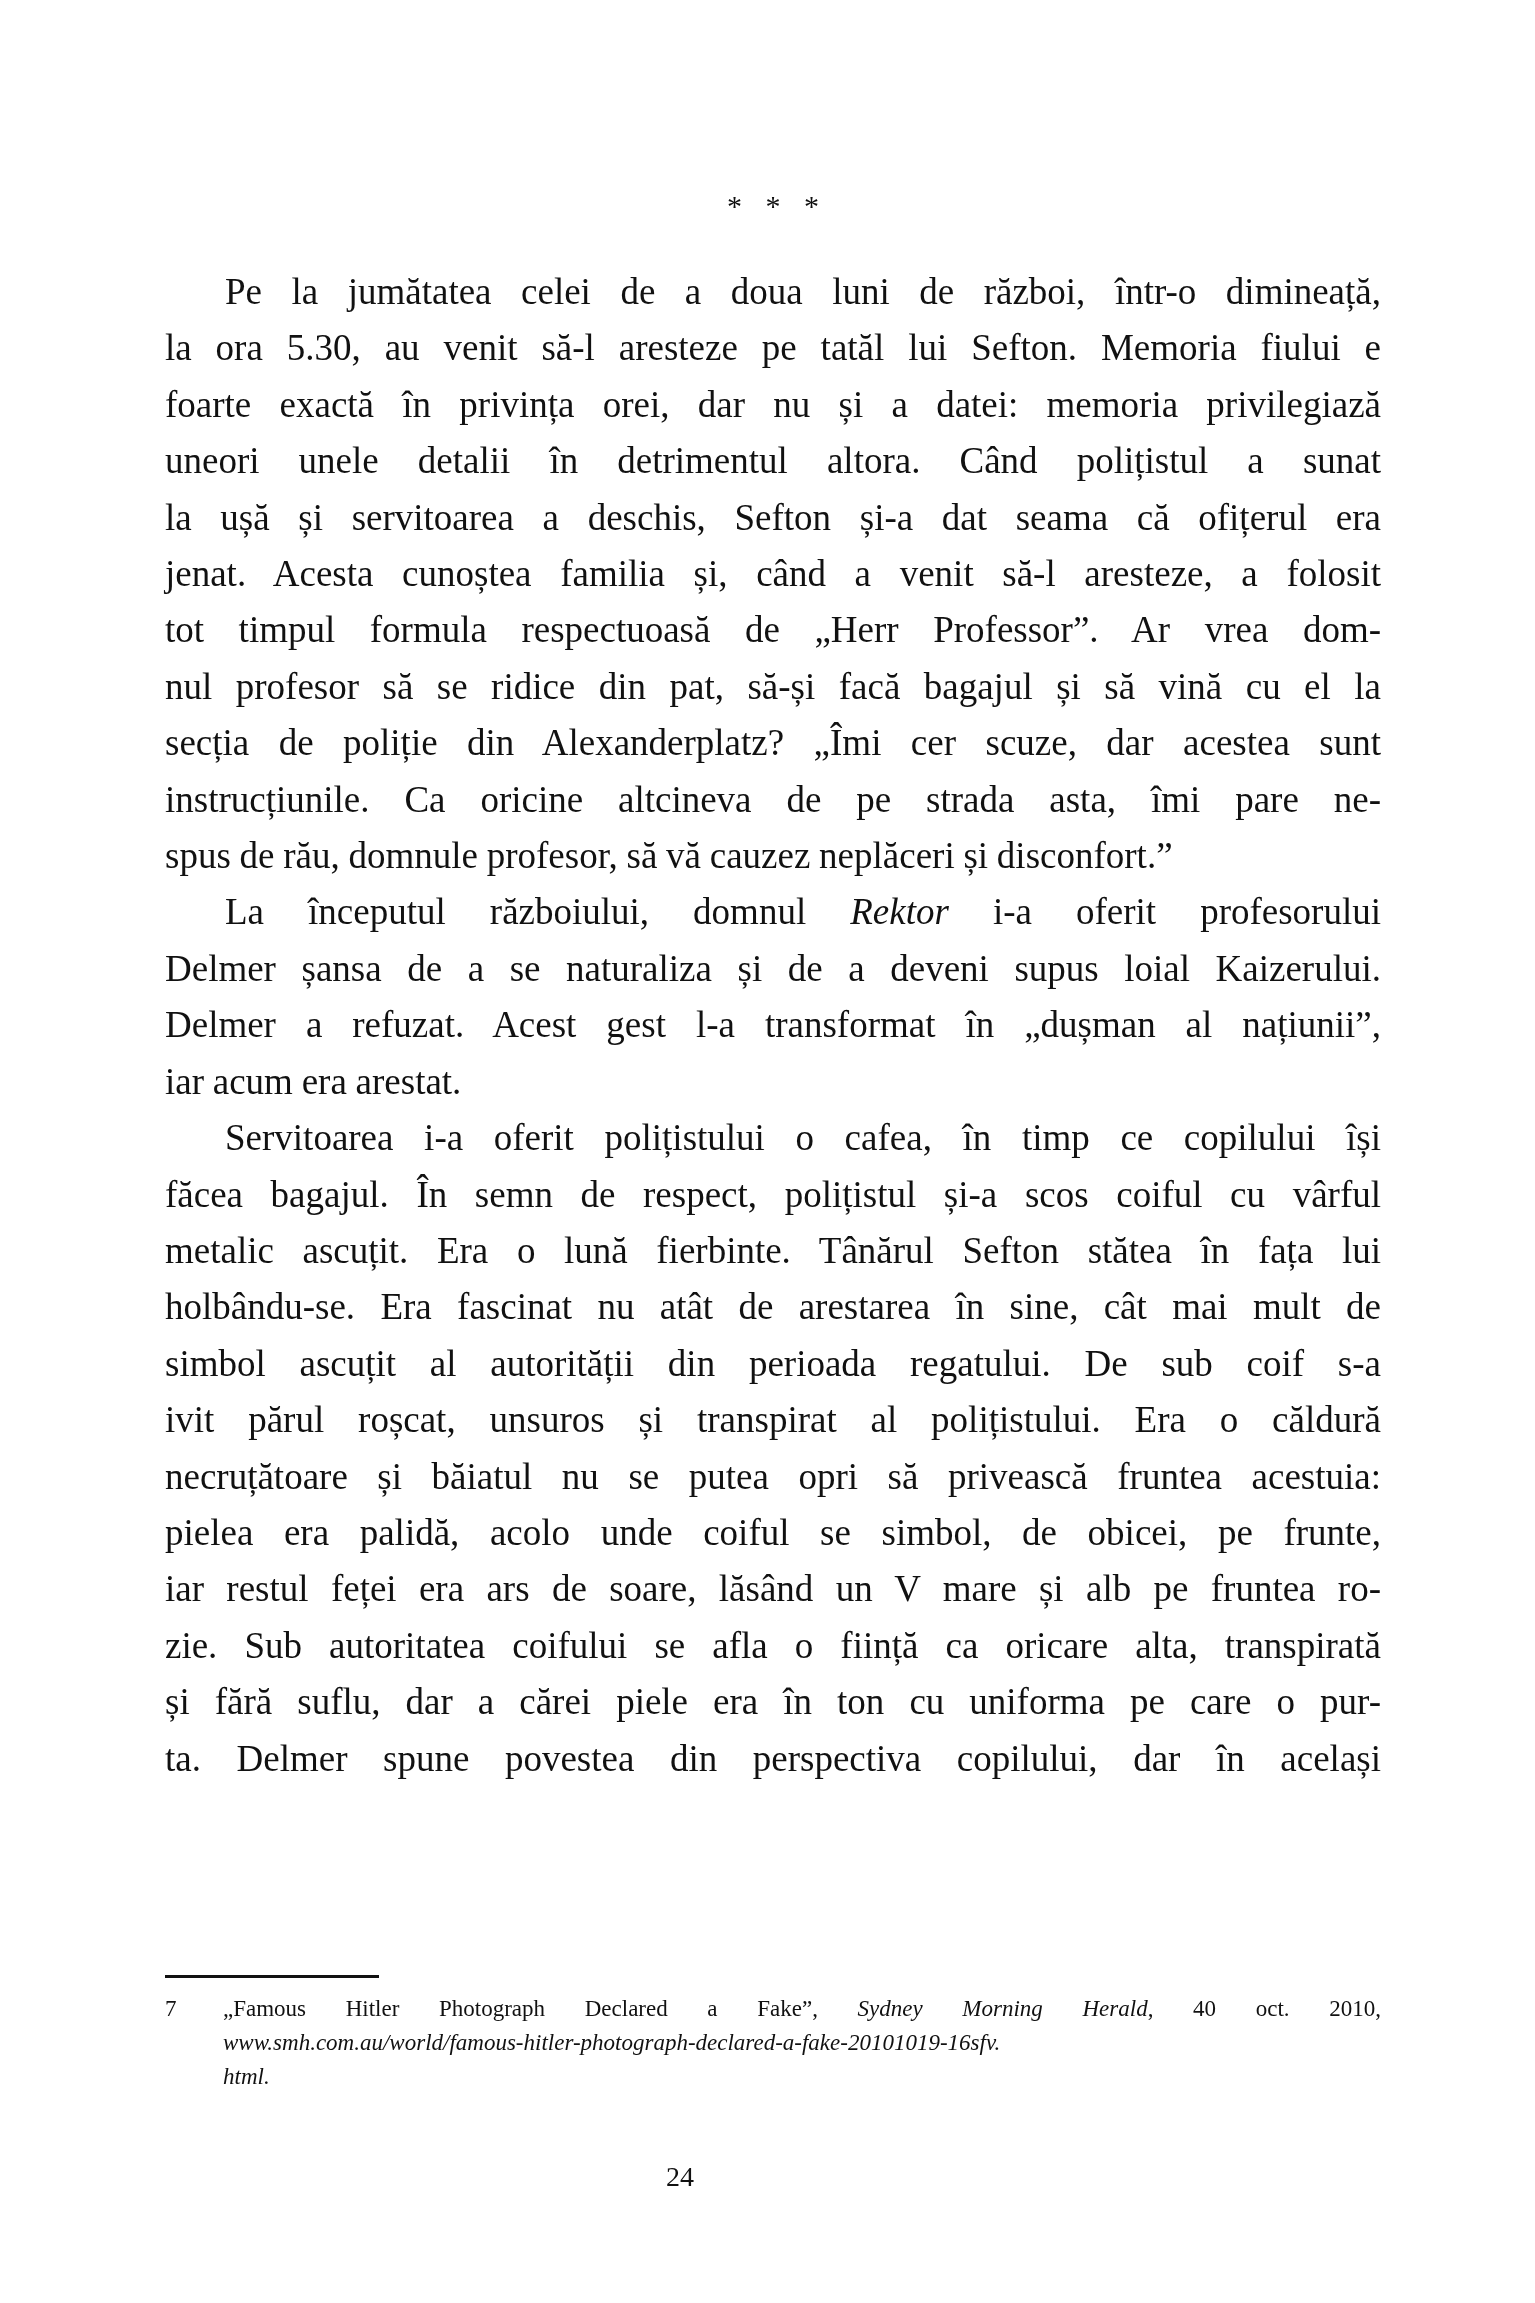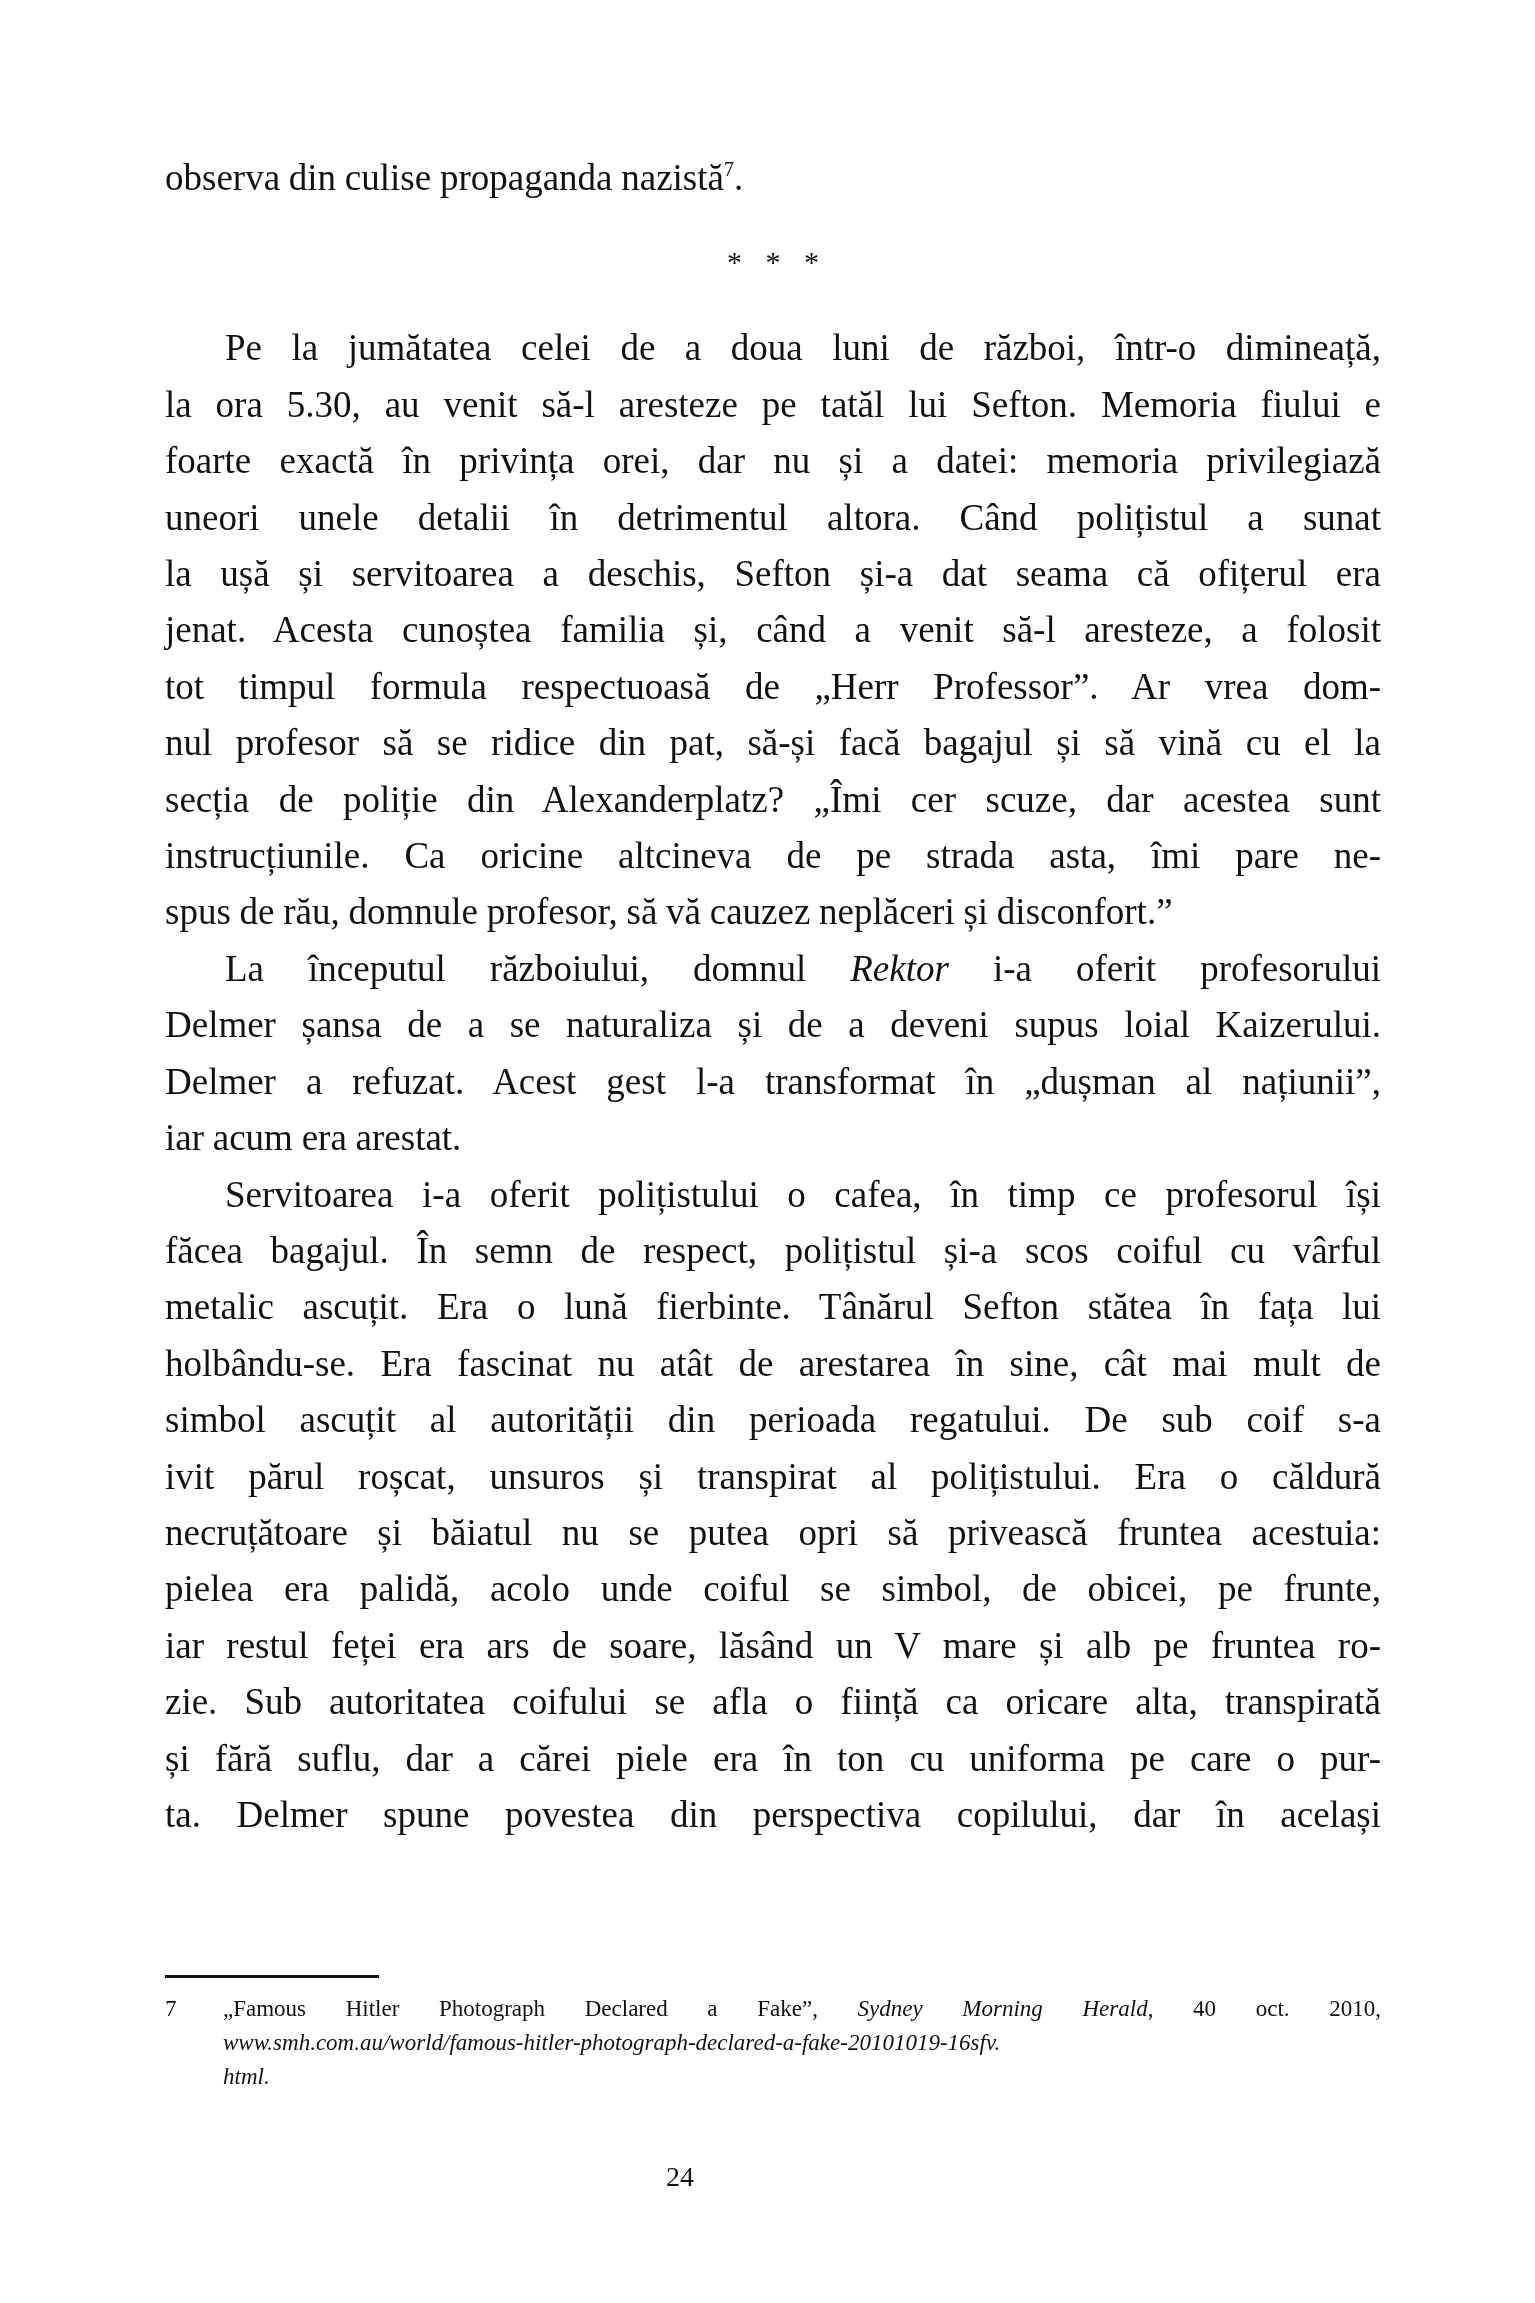--- a/index.html
+++ b/index.html
@@ -99,21 +99,20 @@
       font-size: 28px;
       line-height: 34px;
     }
   </style>
 </head>
 <body>
 
 <div class="page">
 
   <p class="para">
-    <span class="line last"><span>observa din culise propaganda nazistă</span><sup class="fnref">7</sup><span>.</span></span>
   </p>
 
   <div class="scene-break">* * *</div>
 
   <p class="para indent">
     <span class="line first">Pe la jumătatea celei de a doua luni de război, într-o dimineață,</span>
     <span class="line">la ora 5.30, au venit să-l aresteze pe tatăl lui Sefton. Memoria fiului e</span>
     <span class="line">foarte exactă în privința orei, dar nu și a datei: memoria privilegiază</span>
     <span class="line">uneori unele detalii în detrimentul altora. Când polițistul a sunat</span>
     <span class="line">la ușă și servitoarea a deschis, Sefton și-a dat seama că ofițerul era</span>
@@ -126,21 +125,21 @@
   </p>
 
   <p class="para indent">
     <span class="line first"><span>La începutul războiului, domnul </span><em>Rektor</em><span> i-a oferit profesorului</span></span>
     <span class="line">Delmer șansa de a se naturaliza și de a deveni supus loial Kaizerului.</span>
     <span class="line">Delmer a refuzat. Acest gest l-a transformat în „dușman al națiunii”,</span>
     <span class="line last">iar acum era arestat.</span>
   </p>
 
   <p class="para indent">
-    <span class="line first">Servitoarea i-a oferit polițistului o cafea, în timp ce profesorul își</span>
+    <span class="line first">Servitoarea i-a oferit polițistului o cafea, în timp ce copilului își</span>
     <span class="line">făcea bagajul. În semn de respect, polițistul și-a scos coiful cu vârful</span>
     <span class="line">metalic ascuțit. Era o lună fierbinte. Tânărul Sefton stătea în fața lui</span>
     <span class="line">holbându-se. Era fascinat nu atât de arestarea în sine, cât mai mult de</span>
     <span class="line">simbol ascuțit al autorității din perioada regatului. De sub coif s-a</span>
     <span class="line">ivit părul roșcat, unsuros și transpirat al polițistului. Era o căldură</span>
     <span class="line">necruțătoare și băiatul nu se putea opri să privească fruntea acestuia:</span>
     <span class="line">pielea era palidă, acolo unde coiful se simbol, de obicei, pe frunte,</span>
     <span class="line">iar restul feței era ars de soare, lăsând un V mare și alb pe fruntea ro-</span>
     <span class="line">zie. Sub autoritatea coifului se afla o ființă ca oricare alta, transpirată</span>
     <span class="line">și fără suflu, dar a cărei piele era în ton cu uniforma pe care o pur-</span>

